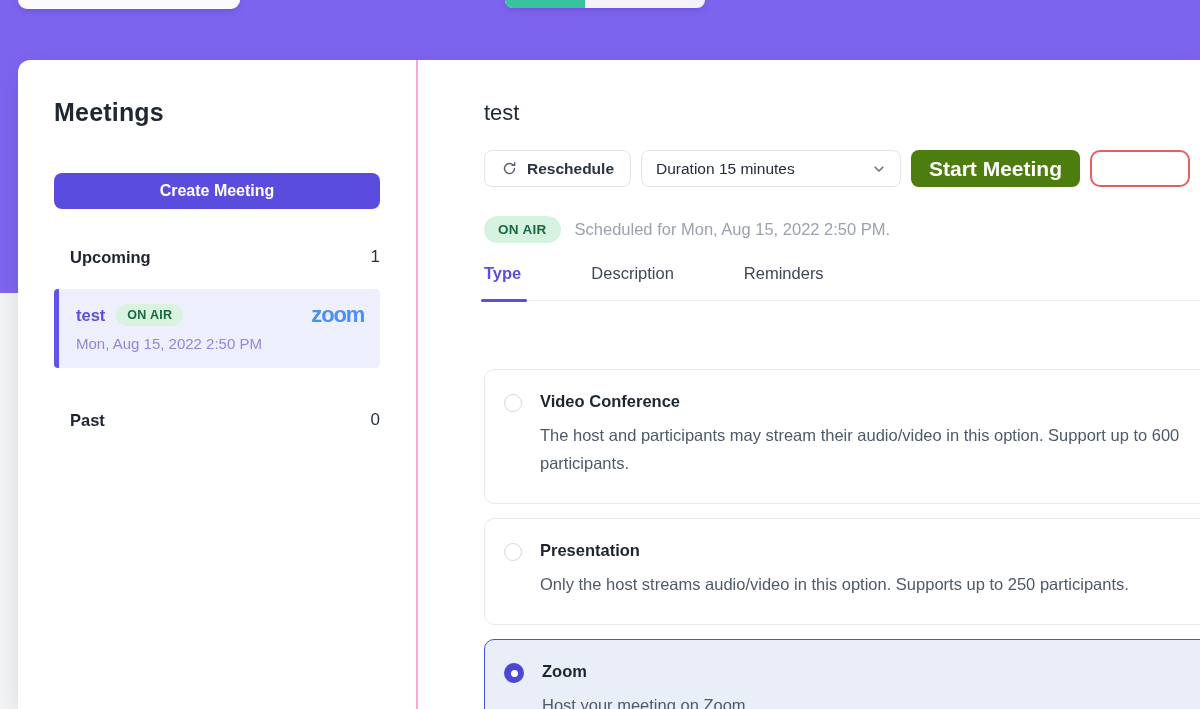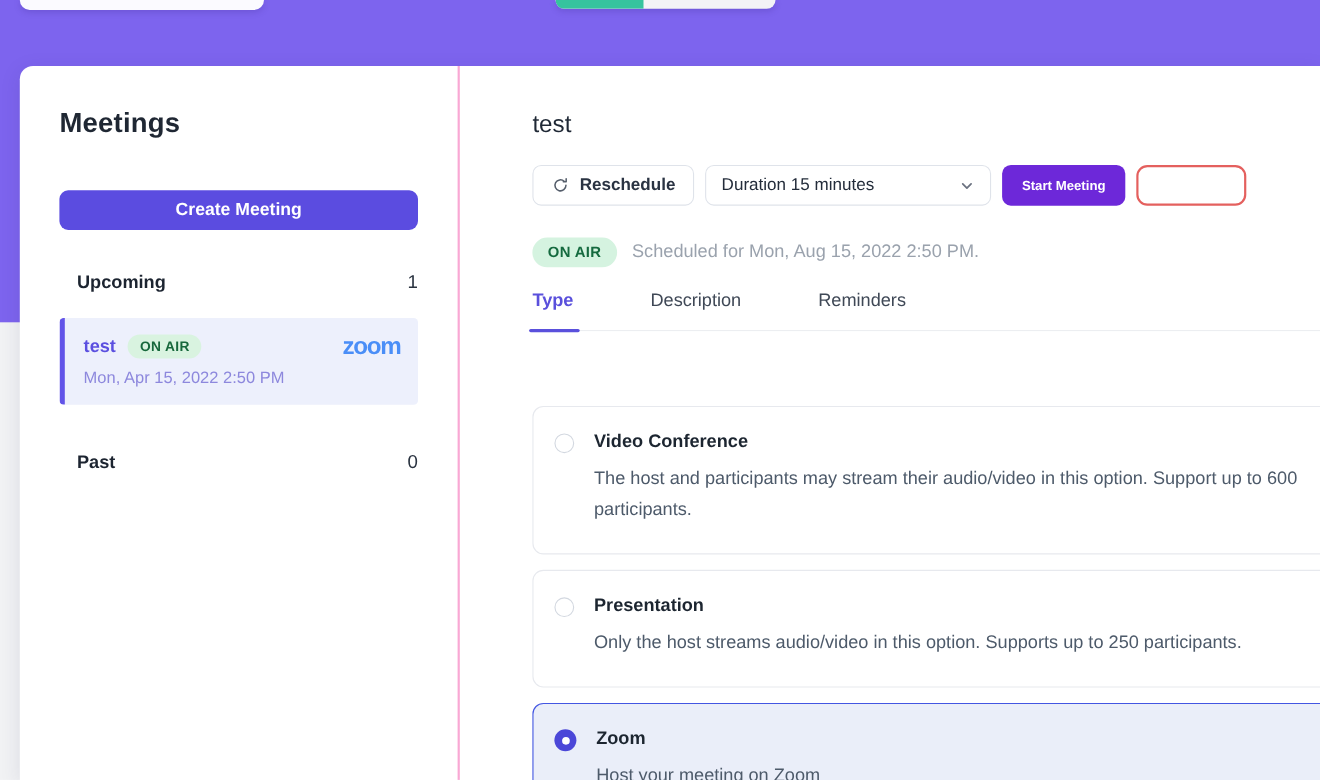--- a/index.html
+++ b/index.html
@@ -46,22 +46,22 @@
   .main { flex:1; padding:40px 0 0 66px; overflow:hidden; }
   .main-title { font-size:22px; font-weight:500; color:#1f2835; margin:0 0 24px 0; }
 
   .actions { display:flex; align-items:center; gap:10px; margin-bottom:29px; }
   .btn-outline { display:flex; align-items:center; gap:9px; height:37px; padding:0 16px;
     background:#fff; border:1px solid #dfe3ea; border-radius:8px; cursor:pointer;
     font-family:inherit; font-size:15.5px; font-weight:600; color:#2a3342; flex-shrink:0; }
   .select-box { display:flex; align-items:center; justify-content:space-between; width:260px; height:37px;
     padding:0 14px; background:#fff; border:1px solid #dfe3ea; border-radius:8px; cursor:pointer;
     font-size:15.5px; font-weight:500; color:#232c3a; flex-shrink:0; }
-  .btn-primary { height:37px; padding:0 18px; background:#6d28d9; color:#fff; border:none;
-    border-radius:8px; cursor:pointer; font-family:inherit; font-size:12px; font-weight:600; flex-shrink:0; }
+  .btn-primary { height:37px; padding:0 18px; background:#4d7c0f; color:#fff; border:none;
+    border-radius:8px; cursor:pointer; font-family:inherit; font-size:21px; font-weight:600; flex-shrink:0; }
   .btn-danger-stub { height:37px; width:100px; background:#fff; border:2px solid #e4605e;
     border-radius:10px; cursor:pointer; flex-shrink:0; }
 
   .status-row { display:flex; align-items:center; gap:14px; margin-bottom:21px; }
   .pill-green { background:#d5f3e0; color:#156a3f; font-size:13.5px; font-weight:700;
     padding:6px 14px; border-radius:15px; letter-spacing:.3px; }
   .scheduled-text { color:#9aa2ad; font-size:16.5px; }
 
   .tabs { display:flex; gap:70px; border-bottom:1px solid #eceef1; }
   .tab { padding-bottom:17px; font-size:16.5px; font-weight:500; color:#3f4856; cursor:pointer; position:relative; }
@@ -102,21 +102,21 @@
       <span>Upcoming</span>
       <span class="section-count">1</span>
     </div>
 
     <div class="meeting-item">
       <div class="meeting-row1">
         <span class="meeting-name">test</span>
         <span class="pill-green-sm">ON AIR</span>
         <span class="zoom-logo">zoom</span>
       </div>
-      <div class="meeting-date">Mon, Apr 15, 2022 2:50 PM</div>
+      <div class="meeting-date">Mon, Aug 15, 2022 2:50 PM</div>
     </div>
 
     <div class="section-row">
       <span>Past</span>
       <span class="section-count">0</span>
     </div>
   </div>
 
   <div class="main">
     <h2 class="main-title">test</h2>

